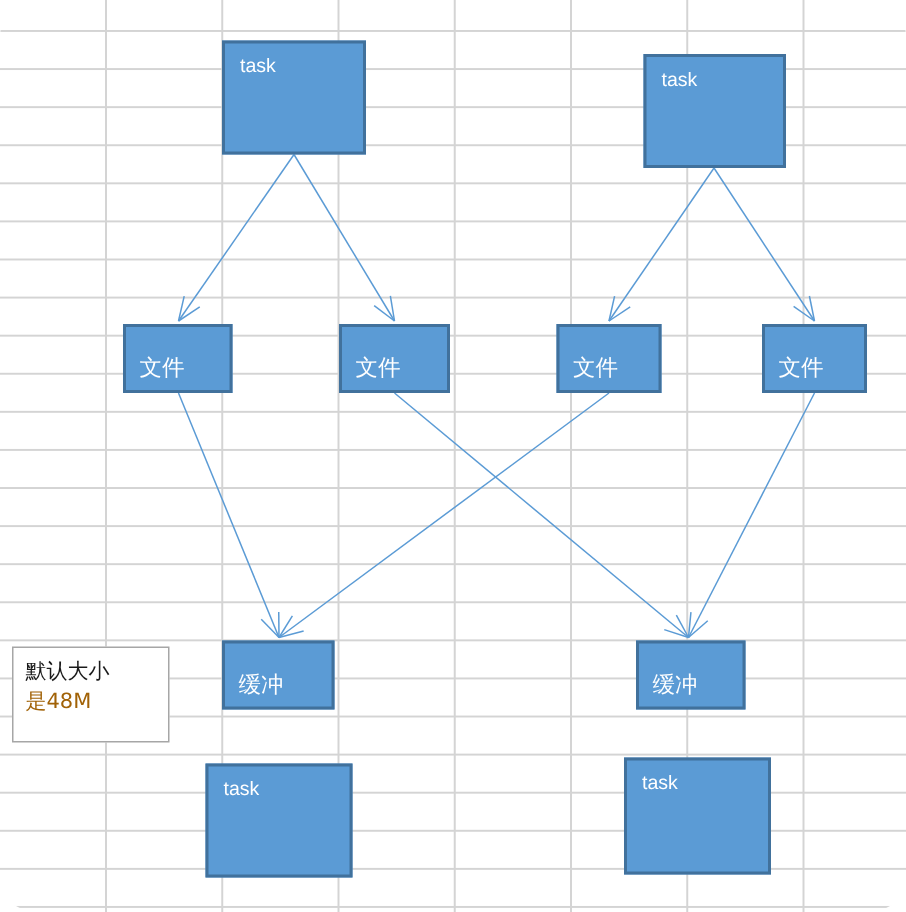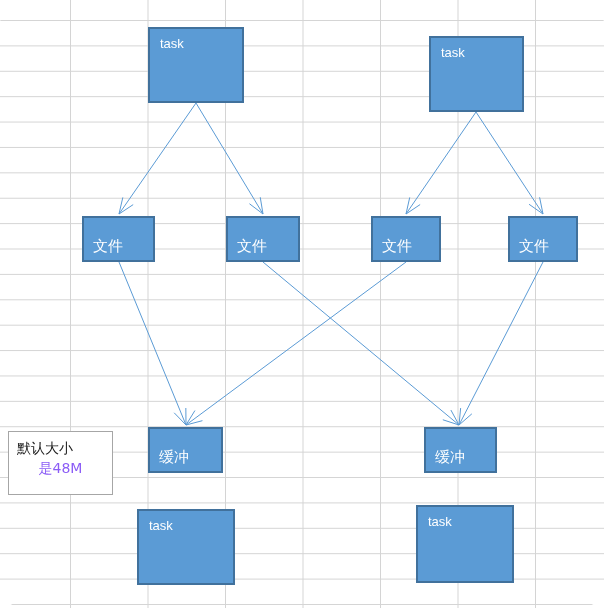--- a/index.html
+++ b/index.html
@@ -146,16 +146,16 @@
       <div class="node" style="left: 137px; top: 509px; width: 98px; height: 76px; background: rgb(91, 155, 213); border-color: rgb(65, 113, 156);">
         <span class="node-label" style="color: rgb(255, 255, 255);">task</span>
       </div>
       <div class="node" style="left: 416px; top: 505px; width: 98px; height: 78px; background: rgb(91, 155, 213); border-color: rgb(65, 113, 156);">
         <span class="node-label" style="color: rgb(255, 255, 255);">task</span>
       </div>
     </div>
 
   <div class="note" id="note" style="left: 8px; top: 418px; width: 105px; height: 64px; background: rgb(255, 255, 255); border-color: rgb(166, 166, 166); margin-top: 13px;">
       <div class="note-line" style="color: rgb(26, 26, 26);">默认大小</div>
-      <div class="note-line" style="color: #8b5cf6; text-align: center;">是48M</div>
+      <div class="note-line" style="color: #a16207;">是48M</div>
     </div>
 
 </div>
 
 </body></html>

